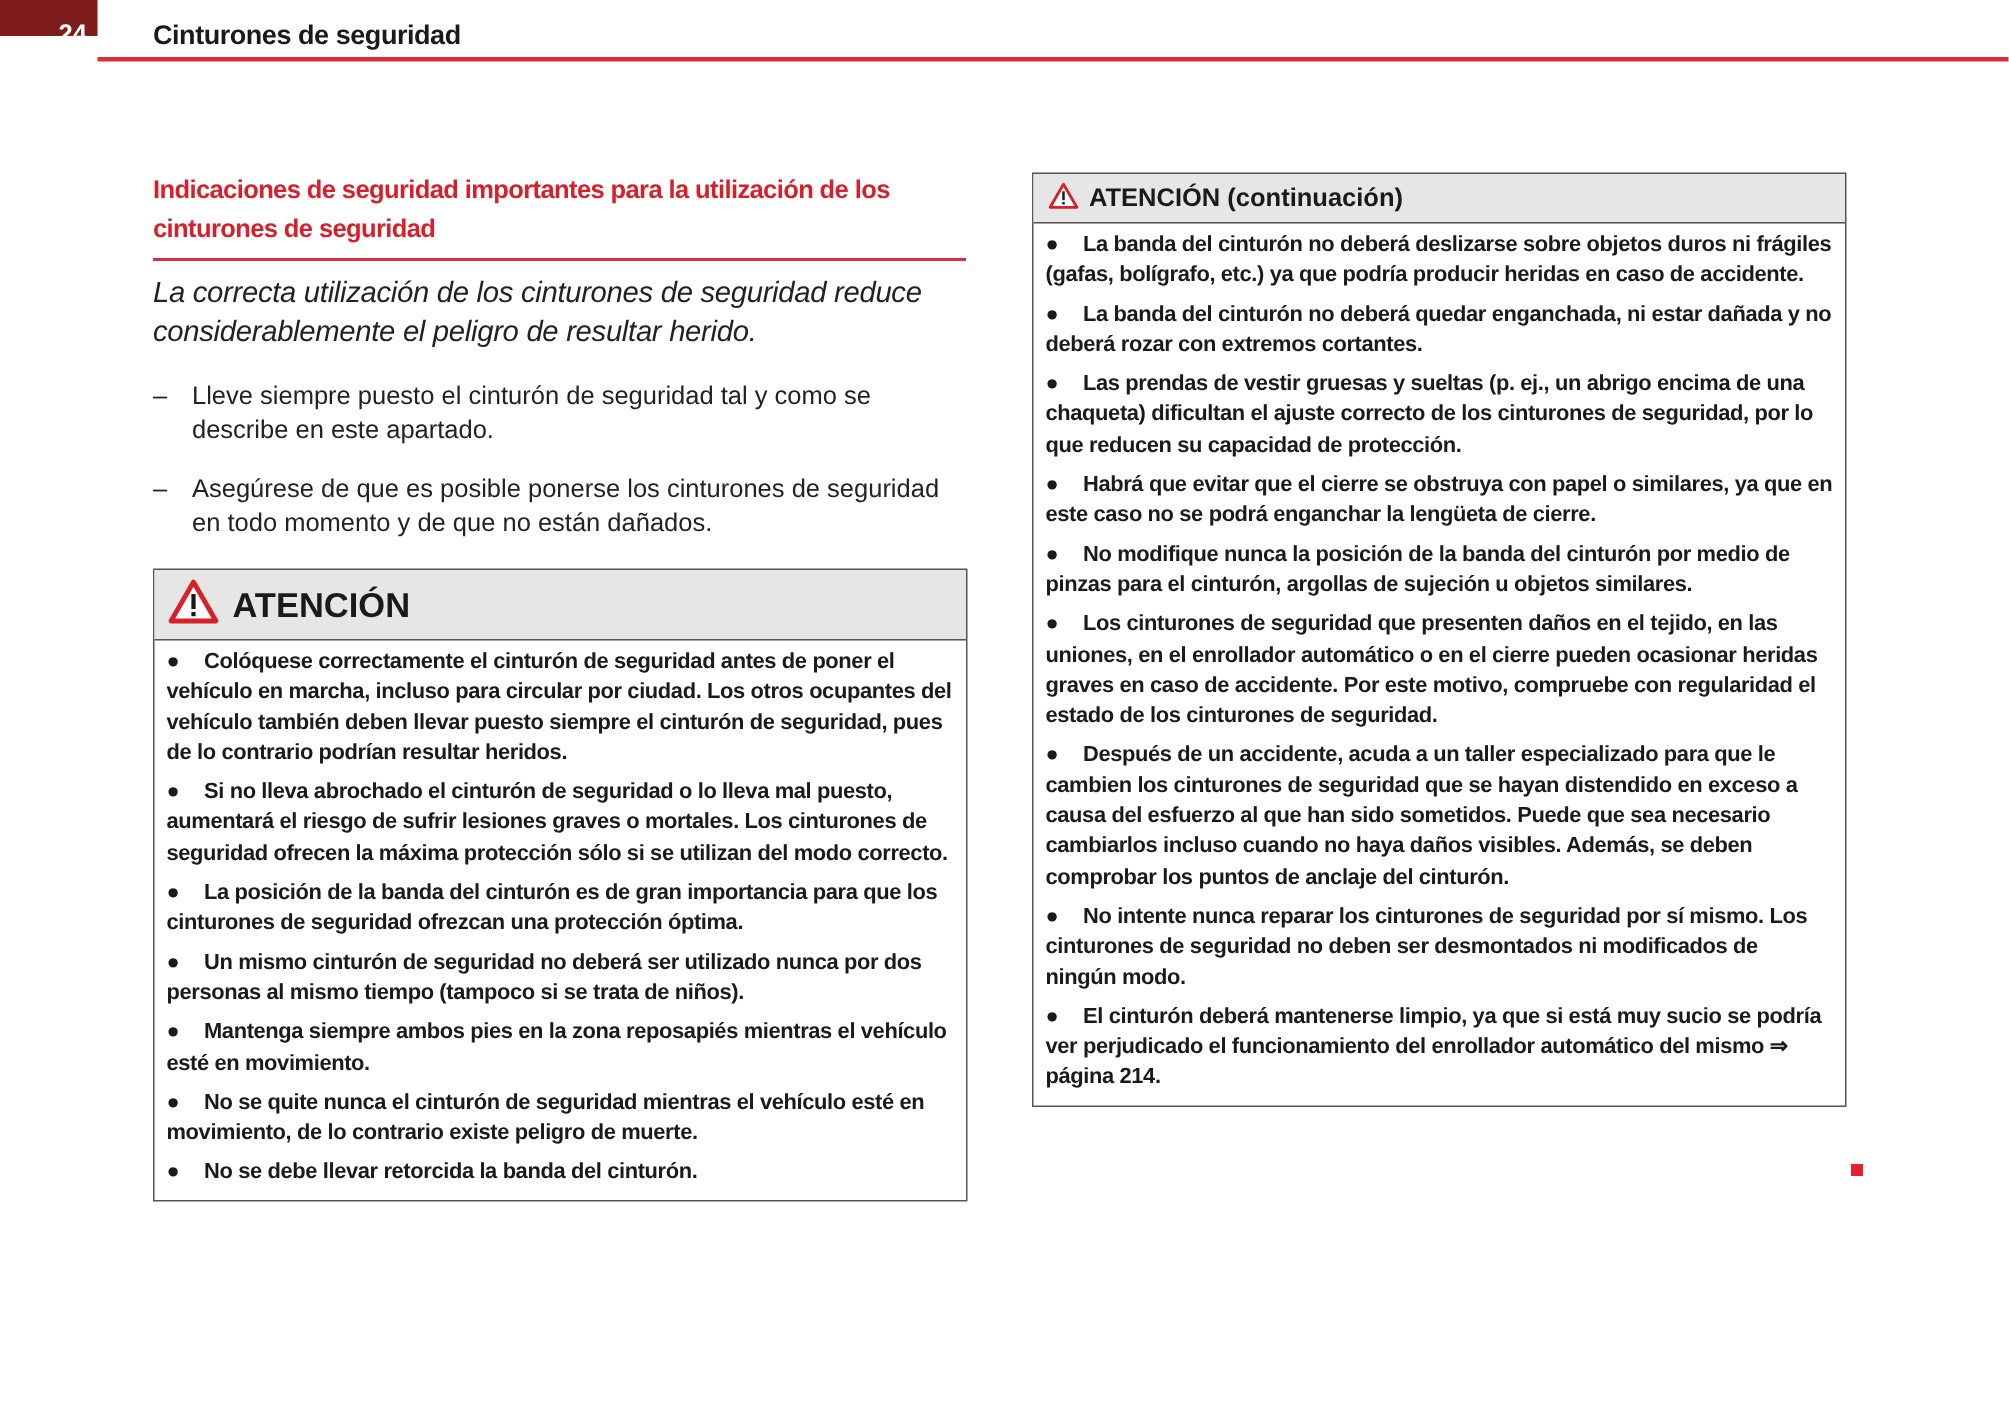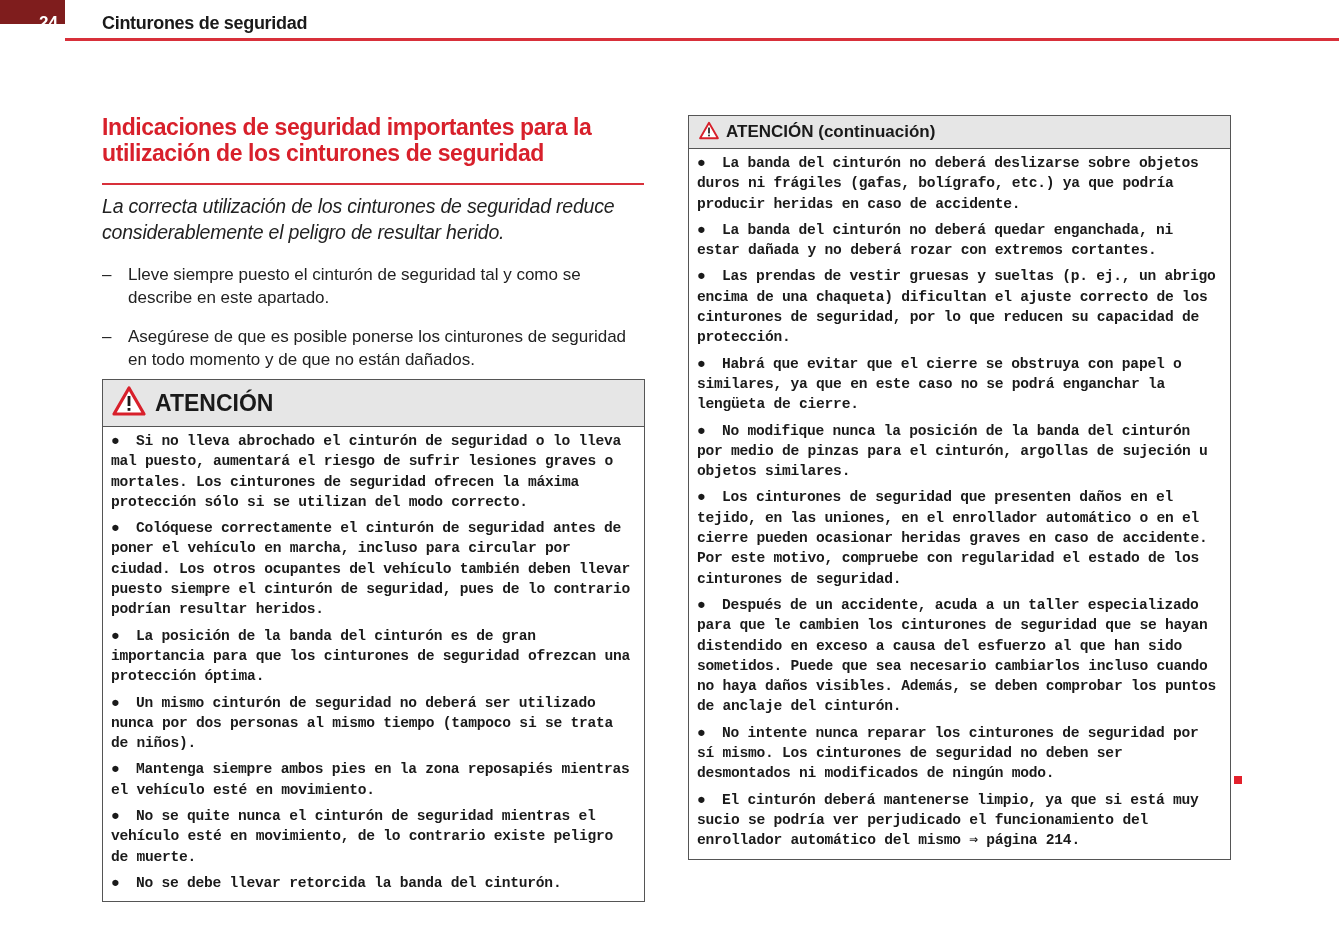--- a/index.html
+++ b/index.html
@@ -23,23 +23,23 @@
   .header-rule {
     position: absolute; left: 65px; top: 38px; right: 0; height: 3px; background: #d8303a;
   }
   .chapter-title {
     position: absolute; left: 102px; top: 13px; font-size: 18px; font-weight: bold;
     font-family: "Liberation Sans", sans-serif; letter-spacing: -0.3px;
   }
 
   .col-left { position: absolute; left: 102px; top: 114px; width: 542px; }
   .section-title {
-    color: #d8202b; font-weight: bold; font-size: 23px; line-height: 26px;
+    color: #d8202b; font-weight: bold; font-size: 17px; line-height: 26px;
     font-family: "Liberation Sans", sans-serif; letter-spacing: -0.4px;
-    padding-bottom: 17px;
+    padding-bottom: 6px;
   }
   .section-rule { height: 2px; background: #d8303a; margin-top: 0px; }
   .lead {
     font-style: italic; font-size: 19.5px; line-height: 26px; margin-top: 8px;
     font-family: "Liberation Sans", sans-serif; color: #222; letter-spacing: -0.2px;
   }
   .steps { margin-top: 18px; }
   .step {
     position: relative; padding-left: 26px; font-size: 17px; line-height: 23px;
     font-family: "Liberation Sans", sans-serif; color: #222; margin-bottom: 16px;
@@ -51,21 +51,21 @@
   }
   .warn-head {
     background: #e6e6e6; border-bottom: 1px solid #555; display: flex; align-items: center;
   }
   .warn-title {
     font-weight: bold; font-family: "Liberation Sans", sans-serif; color: #1a1a1a;
   }
   .warn-body { padding: 4px 8px 2px 8px; }
   .warn-item {
     font-weight: bold; font-size: 14.6px; line-height: 20.3px;
-    font-family: Liberation Mono, monospace; letter-spacing: -0.25px; color: #1a1a1a;
+    font-family: Liberation Sans, sans-serif; letter-spacing: -0.25px; color: #1a1a1a;
     margin-bottom: 6px;
   }
   .bullet { display: inline-block; width: 25px; }
 
   .box1 { position: absolute; left: 102px; top: 379px; width: 541px; }
   .box1 .warn-head { height: 46px; padding-left: 8px; }
   .box1 .warn-title { font-size: 23px; margin-left: 8px; }
 
   .box2 { position: absolute; left: 688px; top: 115px; width: 541px; }
   .box2 .warn-head { height: 32px; padding-left: 9px; }
@@ -107,22 +107,22 @@
     <span>
       <svg width="36" height="32" viewBox="0 0 36 32">
         <path d="M18 3 L33 29 L3 29 Z" fill="#ffffff" stroke="#d8202b" stroke-width="3.2" stroke-linejoin="round"></path>
         <rect x="16.6" y="11" width="2.8" height="10" fill="#1a1a1a"></rect>
         <rect x="16.6" y="23" width="2.8" height="2.8" fill="#1a1a1a"></rect>
       </svg>
     </span>
     <span class="warn-title">ATENCIÓN</span>
   </div>
   <div class="warn-body">
+    <div class="warn-item"><span class="bullet">●</span><span>Colóquese correctamente el cinturón de seguridad antes de poner el vehículo en marcha, incluso para circular por ciudad. Los otros ocupantes del vehículo también deben llevar puesto siempre el cinturón de seguridad, pues de lo contrario podrían resultar heridos.</span></div>
     <div class="warn-item"><span class="bullet">●</span><span>Si no lleva abrochado el cinturón de seguridad o lo lleva mal puesto, aumentará el riesgo de sufrir lesiones graves o mortales. Los cinturones de seguridad ofrecen la máxima protección sólo si se utilizan del modo correcto.</span></div>
-    <div class="warn-item"><span class="bullet">●</span><span>Colóquese correctamente el cinturón de seguridad antes de poner el vehículo en marcha, incluso para circular por ciudad. Los otros ocupantes del vehículo también deben llevar puesto siempre el cinturón de seguridad, pues de lo contrario podrían resultar heridos.</span></div>
     <div class="warn-item"><span class="bullet">●</span><span>La posición de la banda del cinturón es de gran importancia para que los cinturones de seguridad ofrezcan una protección óptima.</span></div>
     <div class="warn-item"><span class="bullet">●</span><span>Un mismo cinturón de seguridad no deberá ser utilizado nunca por dos personas al mismo tiempo (tampoco si se trata de niños).</span></div>
     <div class="warn-item"><span class="bullet">●</span><span>Mantenga siempre ambos pies en la zona reposapiés mientras el vehículo esté en movimiento.</span></div>
     <div class="warn-item"><span class="bullet">●</span><span>No se quite nunca el cinturón de seguridad mientras el vehículo esté en movimiento, de lo contrario existe peligro de muerte.</span></div>
     <div class="warn-item"><span class="bullet">●</span><span>No se debe llevar retorcida la banda del cinturón.</span></div>
   </div>
 </div>
 
 <div class="warn-box box2">
   <div class="warn-head">

